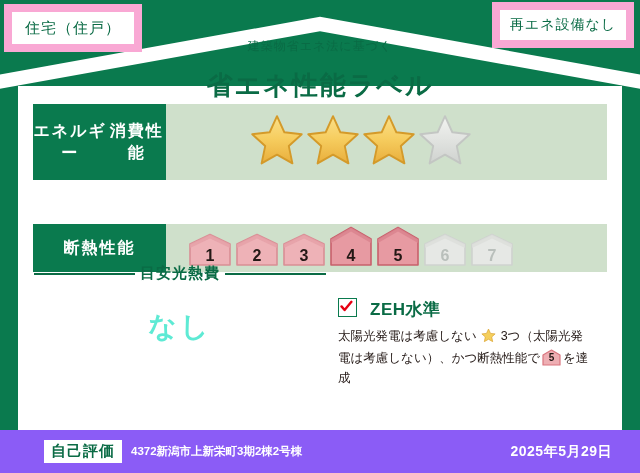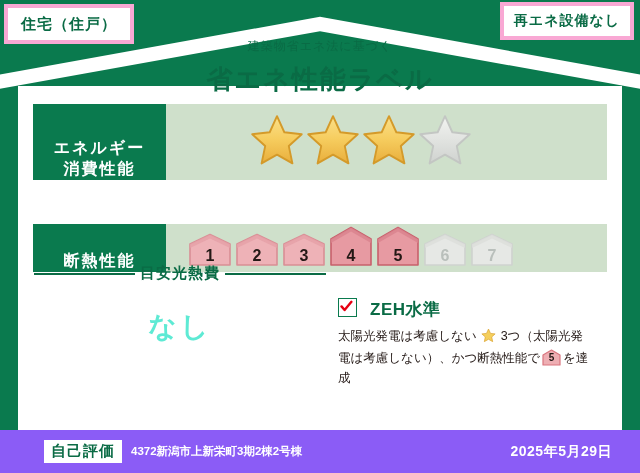--- a/index.html
+++ b/index.html
@@ -28,51 +28,51 @@
   }
   .body-white{
     position:absolute;left:18px;top:86px;width:604px;height:344px;
     background:#ffffff;
   }
 
   
   .tag{
     position:absolute;
     background:#ffffff;
-    border:4px solid #f9a8d4;
+    border:8px solid #f9a8d4;
     color:#0a6b45;
-    font-weight:bold;
+    font-weight:normal;
     display:flex;align-items:center;justify-content:center;
     letter-spacing:1px;
   }
   .tag-left{left:4px;top:4px;width:122px;height:32px;font-size:15px;}
   .tag-right{right:6px;top:2px;width:126px;height:30px;font-size:14px;}
 
   
   .head-title{
     position:absolute;left:0;top:40px;width:640px;
     text-align:center;color:#0a6b45;
     pointer-events:none;
   }
   .head-sub{font-size:12px;font-weight:normal;letter-spacing:1px;line-height:1.1;}
-  .head-main{font-size:26px;font-weight:bold;letter-spacing:2px;line-height:1.25;margin-top:10px;}
+  .head-main{font-size:26px;font-weight:bold;letter-spacing:2px;line-height:1.25;margin-top:16px;}
 
   
   .row{
     position:absolute;left:33px;width:574px;
     display:flex;align-items:stretch;
   }
   .row-energy{top:104px;height:76px;}
   .row-insul{top:224px;height:48px;}
 
   .row-label{
     width:133px;
     background:#0a7a4e;color:#ffffff;
-    display:flex;flex-direction:column;
-    align-items:center;justify-content:flex-end;
+    display:flex;flex-direction:row;
+    align-items:center;justify-content:center;
     font-weight:bold;font-size:16px;letter-spacing:2px;line-height:1.35;
     text-align:center;
   }
   .row-body{
     flex:1;background:#cfe0cb;
     display:flex;align-items:center;
   }
   .row-energy .row-body{justify-content:flex-start;padding-left:84px;}
   .row-insul  .row-body{justify-content:flex-start;padding-left:22px;}
 

